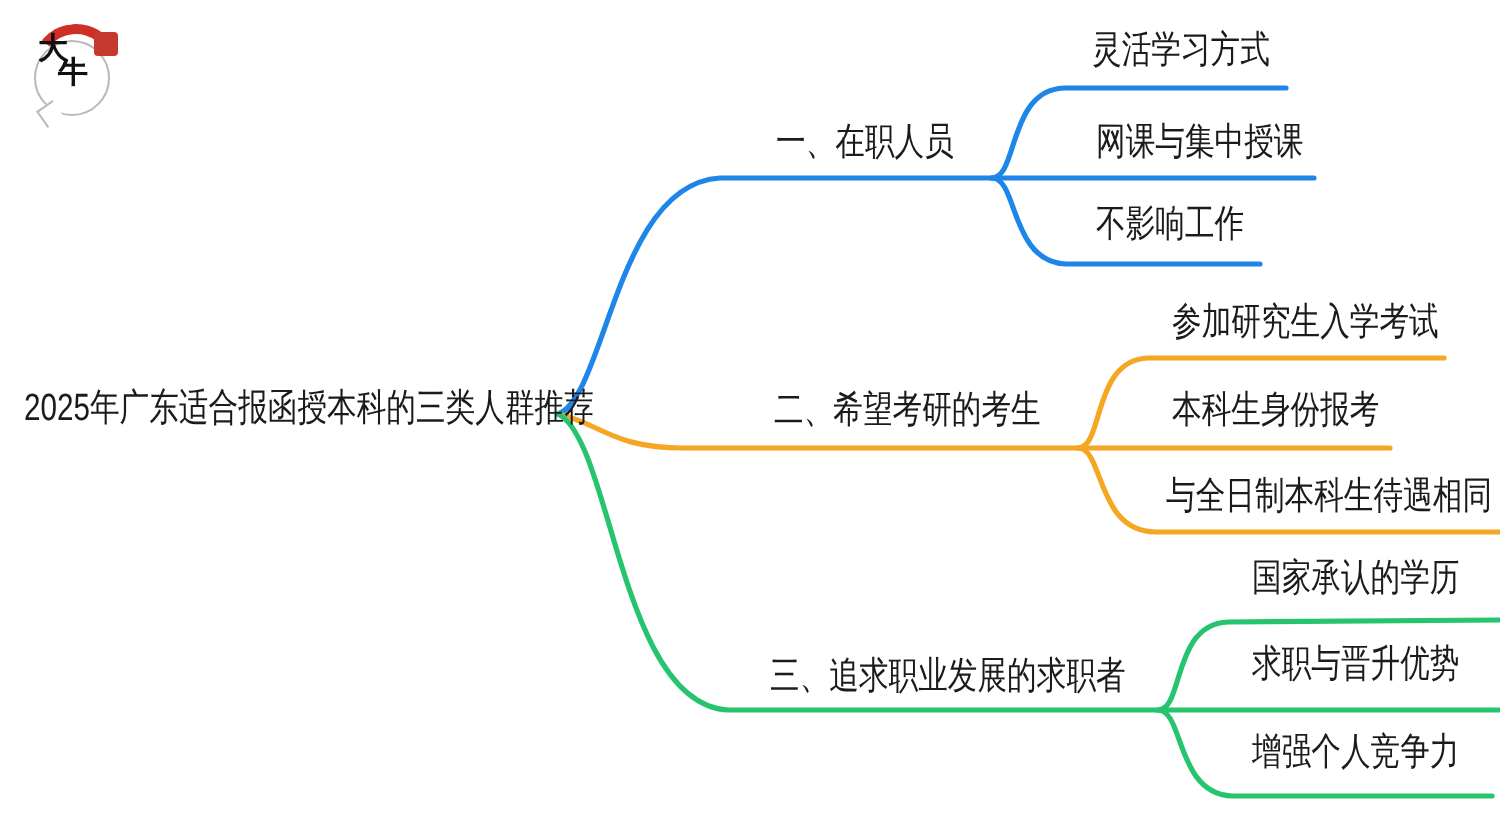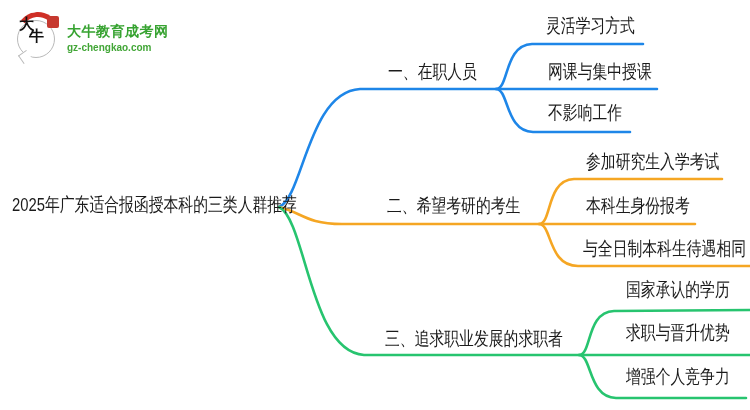--- a/index.html
+++ b/index.html
@@ -77,24 +77,20 @@
 
   <div class="logo">
     <div class="logo-icon">
       <div class="logo-circle"></div>
       <div class="logo-arc"></div>
       <span class="logo-char1">大</span>
       <span class="logo-char2">牛</span>
       <div class="logo-seal"></div>
       <div class="logo-tail"></div>
     </div>
-    <div class="brand-text">
-      <div class="brand-name">大牛教育成考网</div>
-      <div class="brand-domain">gz-chengkao.com</div>
-    </div>
   </div>
 
   <div class="node" style="left:12px; top:194px">2025年广东适合报函授本科的三类人群推荐</div>
 
   <div class="node" style="left:388px; top:61px">一、在职人员</div>
   <div class="node" style="left:546px; top:15px">灵活学习方式</div>
   <div class="node" style="left:548px; top:61px">网课与集中授课</div>
   <div class="node" style="left:548px; top:102px">不影响工作</div>
 
   <div class="node" style="left:387px; top:195px">二、希望考研的考生</div>

